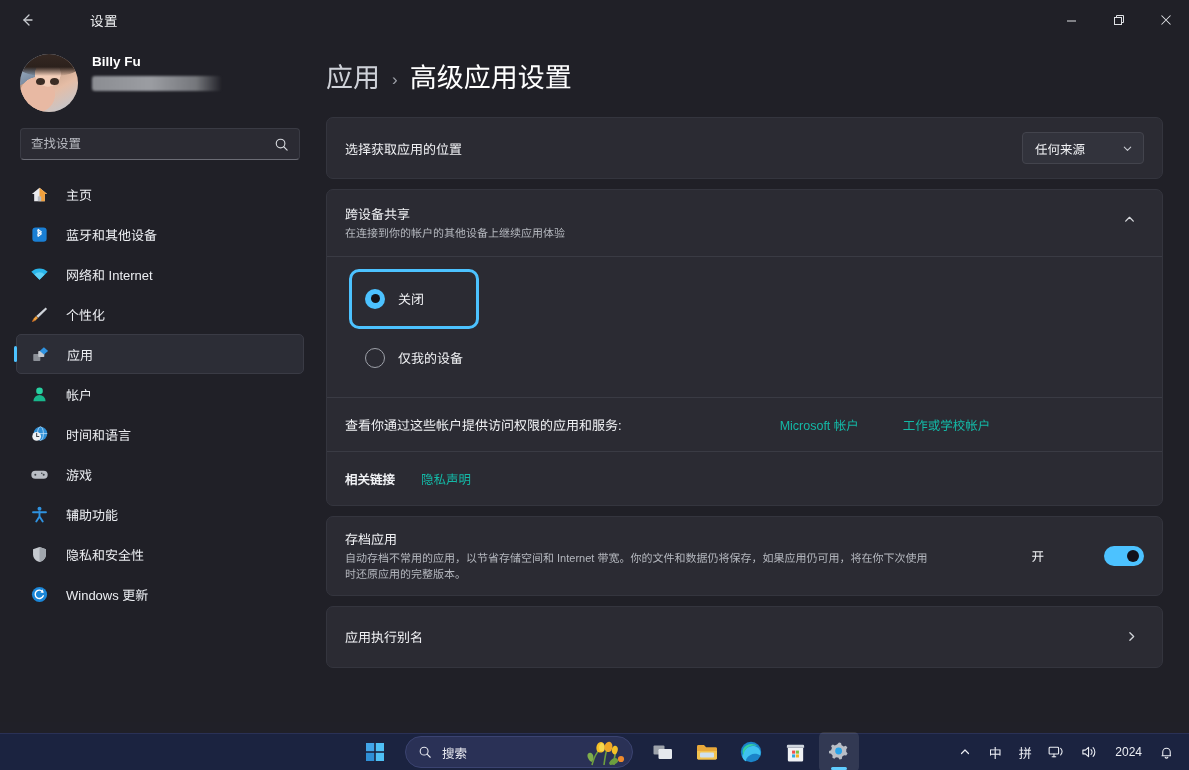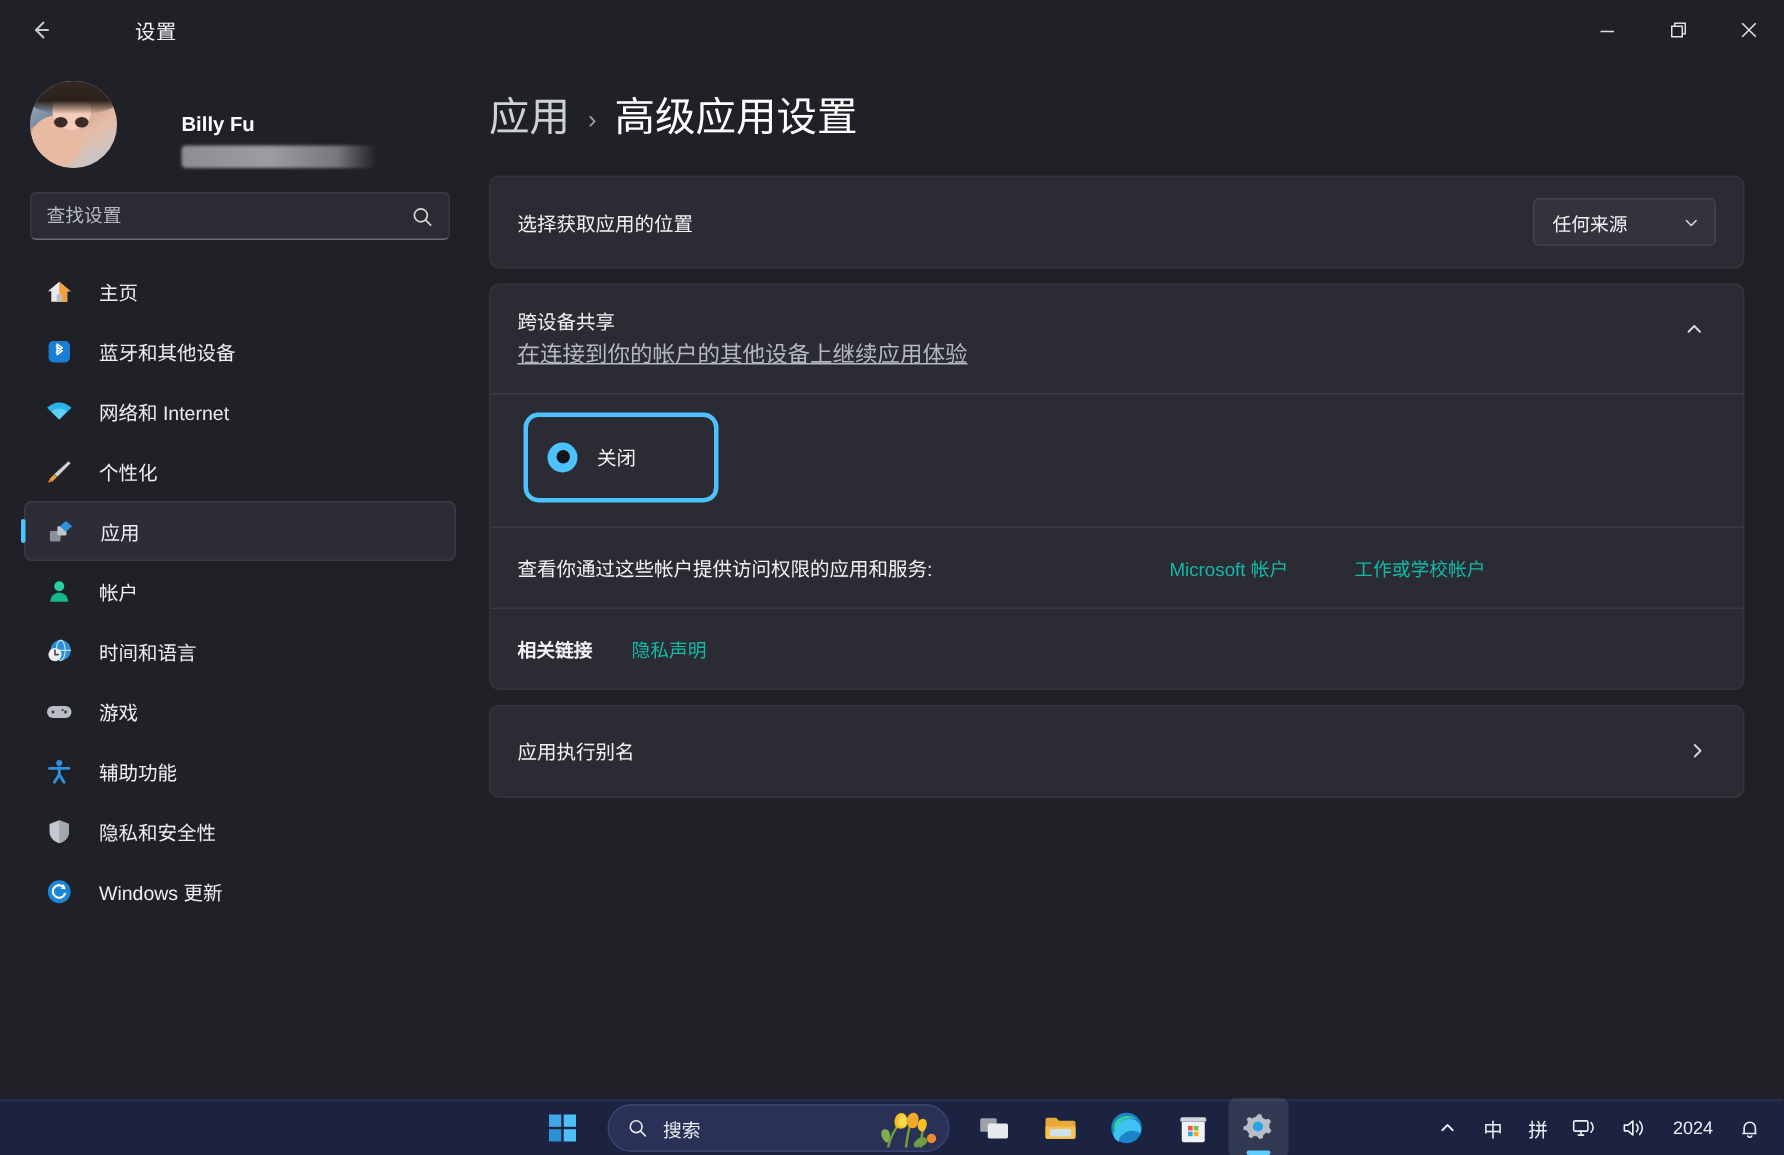--- a/index.html
+++ b/index.html
@@ -71,23 +71,22 @@
   
   .sidebar {
     width: 320px;
     flex: 0 0 320px;
     background: #202027;
     padding: 0 12px;
     position: relative;
   }
   .account {
     display: flex;
-    align-items: flex-end;
+    align-items: flex-start;
     padding: 14px 8px 10px 8px;
-    gap: 29px;
   }
   .avatar {
     width: 58px; height: 58px;
     border-radius: 50%;
     flex: 0 0 58px;
     overflow: hidden;
     position: relative;
     background: #6d5f5a;
   }
   .avatar .face {
@@ -224,25 +223,24 @@
     align-items: center;
     padding: 0 18px;
     min-height: 60px;
     gap: 48px;
   }
   .row-title {
     font-size: 13px;
     color: #f0f1f4;
   }
   .row-sub {
-    font-size: 15px;
+    font-size: 11px;
     color: #b4b7be;
     margin-top: 3px;
     line-height: 1.45;
-    text-decoration: underline;
   }
   .spacer { flex: 1 1 auto; }
 
   
   .dropdown {
     min-width: 122px;
     height: 32px;
     background: #32333c;
     border: 1px solid #43444d;
     border-radius: 4px;
@@ -691,34 +689,51 @@
                   <path d="M2.5 7.5 L6 4 L9.5 7.5" stroke-linecap="round" stroke-linejoin="round"></path>
                 </svg>
             </div>
           </div>
 
           <div class="radio-area">
             <div class="radio-opt focused">
               <span class="radio-dot on"></span>
               <span class="radio-label">关闭</span>
             </div>
+            <div class="radio-opt">
+              <span class="radio-dot"></span>
+              <span class="radio-label">仅我的设备</span>
+            </div>
           </div>
 
           <div class="link-row">
             <span class="row-title">查看你通过这些帐户提供访问权限的应用和服务:</span>
             <a class="link" style="margin-left:158px">Microsoft 帐户</a>
             <a class="link">工作或学校帐户</a>
           </div>
 
           <div class="link-row">
             <span class="related-title">相关链接</span>
             <a class="link" style="margin-left:26px">隐私声明</a>
           </div>
         </div>
 
+        <div class="card">
+          <div class="row" style="padding-top:12px;padding-bottom:12px;align-items:center;">
+            <div style="max-width:720px">
+              <div class="row-title">存档应用</div>
+              <div class="row-sub">自动存档不常用的应用，以节省存储空间和 Internet 带宽。你的文件和数据仍将保存，如果应用仍可用，将在你下次使用时还原应用的完整版本。</div>
+            </div>
+            <span class="spacer"></span>
+            <span class="toggle-label">开</span>
+            <div class="toggle">
+              <span class="knob"></span>
+            </div>
+          </div>
+        </div>
 
         <div class="card">
           <div class="row">
             <span class="row-title">应用执行别名</span>
             <span class="spacer"></span>
             <span class="chev-right">
               <svg width="13" height="13" viewBox="0 0 12 12" fill="none" stroke="currentColor" stroke-width="1.2">
                   <path d="M4.5 2.5 L8 6 L4.5 9.5" stroke-linecap="round" stroke-linejoin="round"></path>
                 </svg>
             </span>

